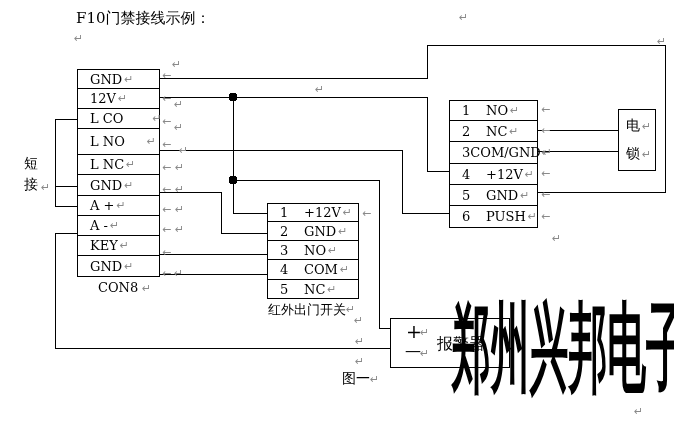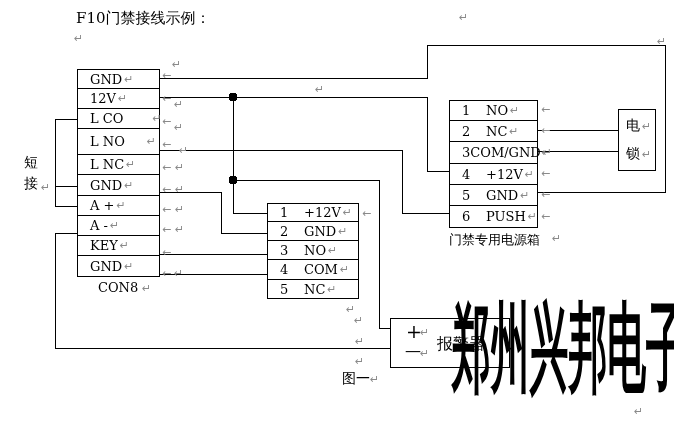--- a/index.html
+++ b/index.html
@@ -9,21 +9,21 @@
   .tblock{position:absolute;z-index:2;}
   .trow{box-sizing:border-box;border:1px solid #000;border-top:none;background:#fff;
         display:flex;align-items:center;white-space:pre;font-size:13px;padding-left:12px;}
   .trow.first{border-top:1px solid #000;}
   .trow .num{display:inline-block;width:24px;}
   .ret{color:#8a8a8a;font-size:11px;margin-left:2px;font-family:"DejaVu Sans",sans-serif;}
   .blocklabel{position:absolute;z-index:2;font-size:13px;white-space:nowrap;}
   .box{position:absolute;z-index:2;box-sizing:border-box;border:1px solid #000;background:#fff;}
   #title{position:absolute;left:64px;top:9px;font-size:15px;z-index:2;white-space:nowrap;}
   #shortjumper{position:absolute;left:12px;top:153px;width:17px;font-size:14px;line-height:21px;
-               word-break:break-all;z-index:2;font-family:Liberation Mono, monospace;}
+               word-break:break-all;z-index:2;}
   #figure-caption{position:absolute;left:330px;top:370px;font-size:14px;z-index:2;}
   #lockbox{left:606px;top:109px;width:38px;height:62px;display:flex;flex-direction:column;
            justify-content:center;padding-left:7px;font-size:14px;line-height:26px;}
   #alarmbox{left:378px;top:318px;width:120px;height:50px;}
   #alarm-plus{position:absolute;left:15px;top:1px;font-size:19px;}
   #alarm-minus{position:absolute;left:14px;top:22px;font-size:16px;}
   #alarm-label{position:absolute;left:46px;top:15px;font-size:16px;font-family:Liberation Serif, serif;}
   .mark{position:absolute;z-index:3;color:#8a8a8a;font-size:11px;line-height:11px;
         font-family:"DejaVu Sans",sans-serif;}
   #watermark{position:absolute;left:440px;top:299px;z-index:5;font-size:97px;line-height:1;
@@ -84,29 +84,29 @@
       <div class="trow" style="height: 21px;"><span>GND</span><span class="ret">↵</span></div>
     </div>
     <div class="blocklabel" style="left: 86px; top: 280px;">CON8</div>
     <div class="tblock" style="left: 255px; top: 203px; width: 92px;">
       <div class="trow first" style="height: 19px;"><span class="num">1</span><span>+12V</span><span class="ret">↵</span></div>
       <div class="trow" style="height: 19px;"><span class="num">2</span><span>GND</span><span class="ret">↵</span></div>
       <div class="trow" style="height: 19px;"><span class="num">3</span><span>NO</span><span class="ret">↵</span></div>
       <div class="trow" style="height: 20px;"><span class="num">4</span><span>COM</span><span class="ret">↵</span></div>
       <div class="trow" style="height: 19px;"><span class="num">5</span><span>NC</span><span class="ret">↵</span></div>
     </div>
+    <div class="blocklabel" style="left: 256px; top: 301px;">红外出门开关</div>
     <div class="tblock" style="left: 437px; top: 100px; width: 89px;">
       <div class="trow first" style="height: 21px;"><span class="num">1</span><span>NO</span><span class="ret">↵</span></div>
       <div class="trow" style="height: 21px;"><span class="num">2</span><span>NC</span><span class="ret">↵</span></div>
       <div class="trow" style="height: 22px;"><span class="num">3</span><span>COM/GND</span><span class="ret">↵</span></div>
       <div class="trow" style="height: 21px;"><span class="num">4</span><span>+12V</span><span class="ret">↵</span></div>
       <div class="trow" style="height: 21px;"><span class="num">5</span><span>GND</span><span class="ret">↵</span></div>
       <div class="trow" style="height: 22px;"><span class="num">6</span><span>PUSH</span><span class="ret">↵</span></div>
     </div>
-    <div class="blocklabel" style="left: 437px; top: 231px;">门禁专用电源箱</div>
     <span class="mark" style="left: 62px; top: 33px;">↵</span>
     <span class="mark" style="left: 160px; top: 59px;">↵</span>
     <span class="mark" style="left: 150px; top: 70px;">←</span>
     <span class="mark" style="left: 150px; top: 93px;">←</span>
     <span class="mark" style="left: 162px; top: 99px;">↵</span>
     <span class="mark" style="left: 150px; top: 116px;">←</span>
     <span class="mark" style="left: 162px; top: 122px;">↵</span>
     <span class="mark" style="left: 150px; top: 139px;">←</span>
     <span class="mark" style="left: 167px; top: 145px;">↵</span>
     <span class="mark" style="left: 150px; top: 162px;">←</span>

